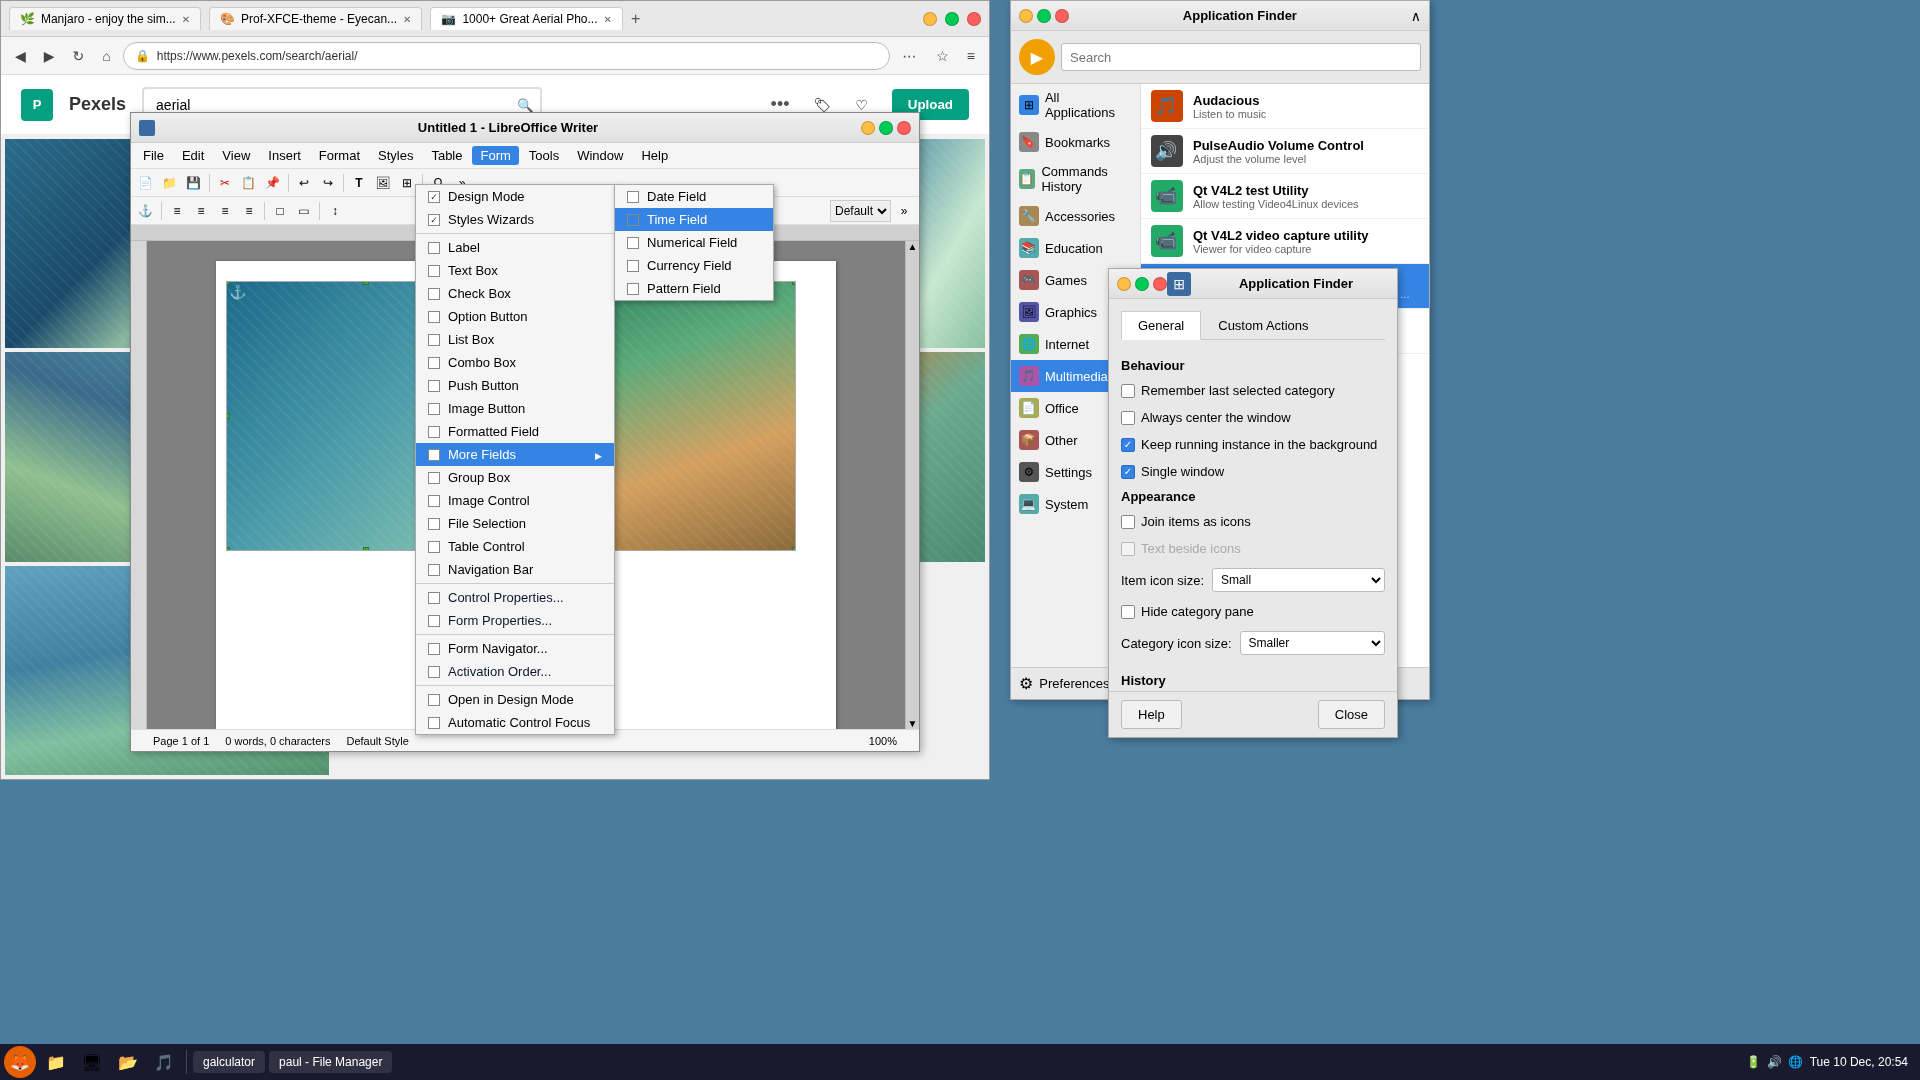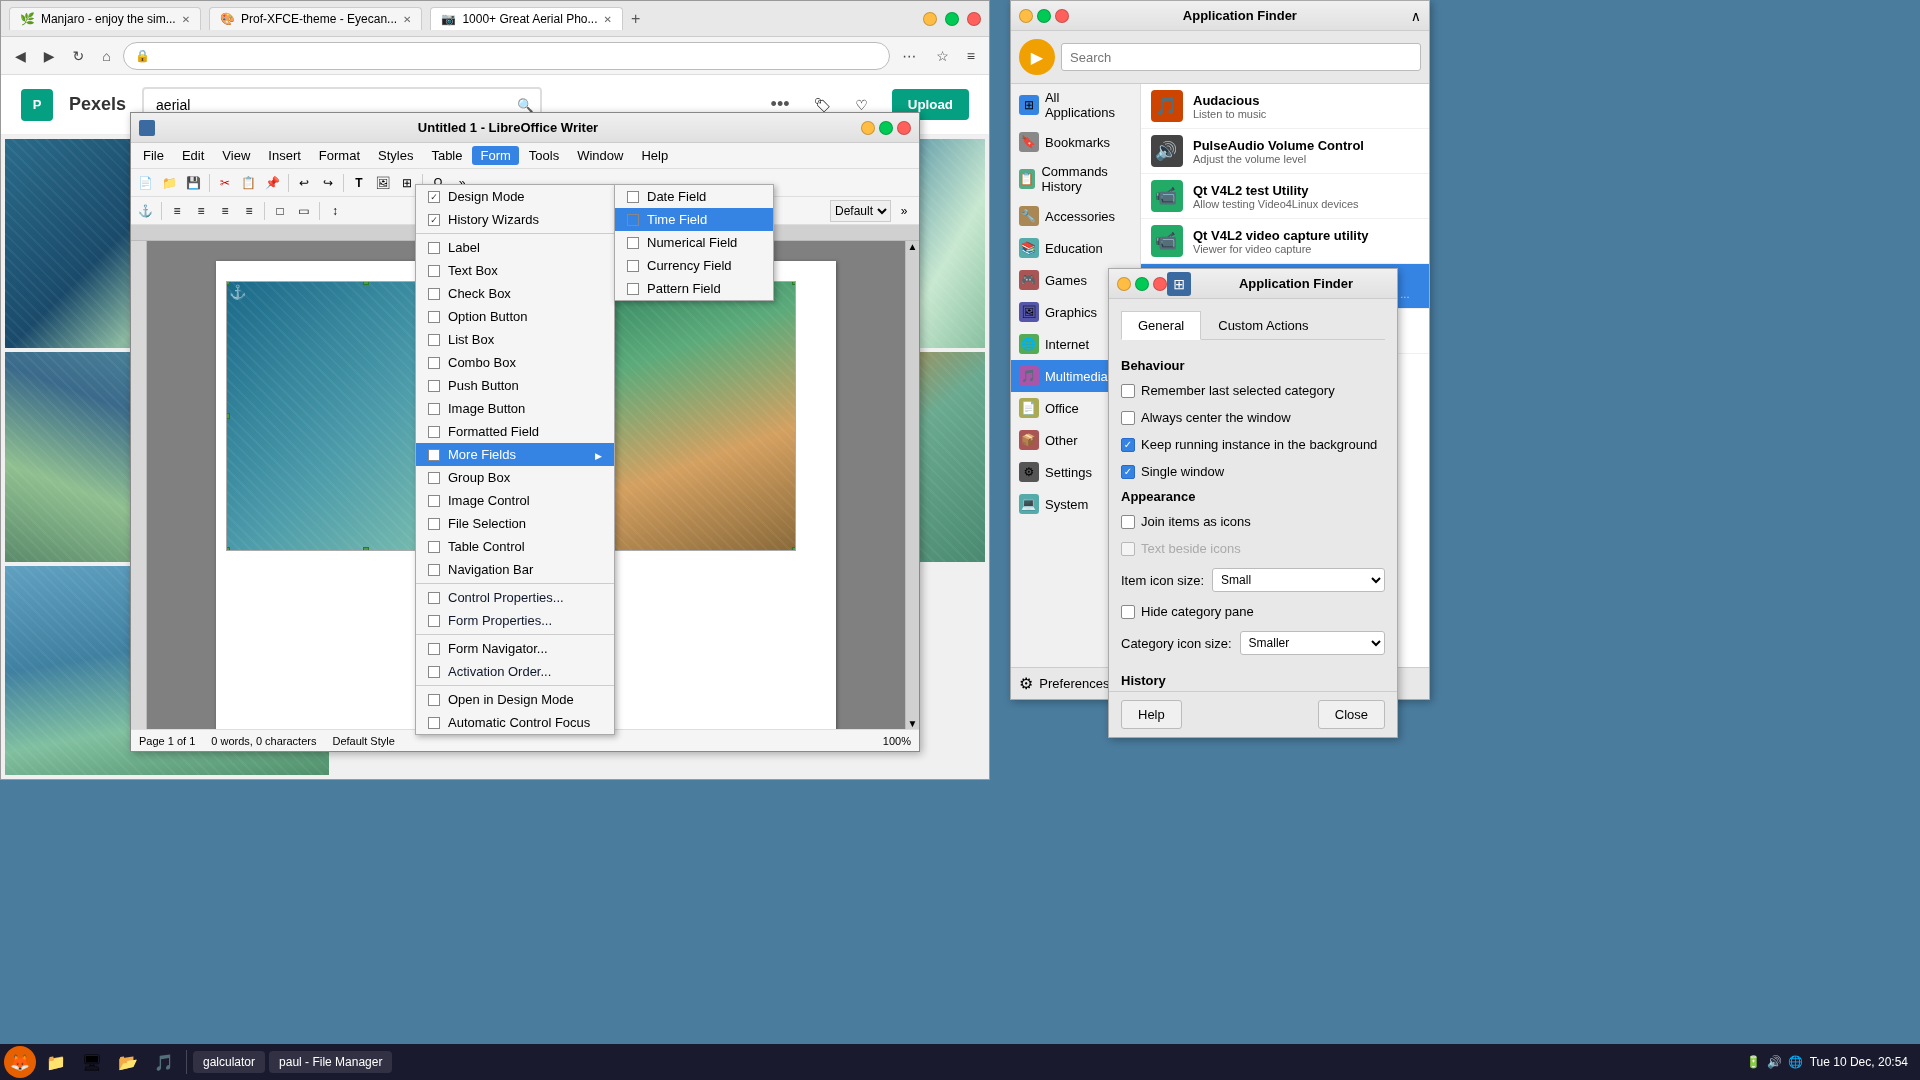--- a/index.html
+++ b/index.html
@@ -96,21 +96,21 @@
     .lo-doc-area { flex: 1; background: #808080; overflow: hidden; position: relative; display: flex; flex-direction: column; }
     .lo-doc-page { background: #fff; margin: 20px auto; width: 620px; min-height: 500px; box-shadow: 1px 1px 4px rgba(0,0,0,0.4); position: relative; }
     .doc-image { position: absolute; border: 1px solid #aaa; overflow: hidden; }
     .doc-image-1 { left: 10px; top: 20px; width: 280px; height: 270px; }
     .doc-image-2 { left: 300px; top: 20px; width: 280px; height: 270px; }
     .aerial-doc-1 { background: linear-gradient(135deg, #1a6a8a, #4a9aaa, #8ac8b0); width: 100%; height: 100%; }
     .aerial-doc-2 { background: linear-gradient(160deg, #2a7a5a, #5aaa7a, #d4a060, #8a6a3a); width: 100%; height: 100%; }
     .doc-anchor { position: absolute; top: 2px; left: 2px; font-size: 14px; color: #555; }
     .doc-handle { position: absolute; width: 6px; height: 6px; background: #4a9a4a; border: 1px solid #2a7a2a; }
     .lo-scrollbar-v { width: 14px; background: #d0d0d0; border-left: 1px solid #bbb; display: flex; flex-direction: column; align-items: center; }
-    .lo-statusbar { height: 22px; background: #f5f5f5; border-top: 1px solid #ddd; display: flex; align-items: center; padding: 0 8px; font-size: 11px; gap: 16px; }
+    .lo-statusbar { height: 22px; background: #f5f5f5; border-top: 1px solid #ddd; display: flex; align-items: center; padding: 0 22px; font-size: 11px; gap: 16px; }
 
     
     .form-menu {
       position: absolute; top: 184px; left: 415px; width: 200px;
       background: #f5f5f5; border: 1px solid #aaa; box-shadow: 2px 2px 6px rgba(0,0,0,0.3);
       z-index: 100;
     }
     .fm-item {
       display: flex; align-items: center; padding: 4px 12px; gap: 8px; cursor: pointer; font-size: 13px;
     }
@@ -265,20 +265,21 @@
       <button class="win-btn close"></button>
     </div>
   </div>
   <div class="browser-nav">
     <button class="nav-btn">◀</button>
     <button class="nav-btn">▶</button>
     <button class="nav-btn">↻</button>
     <button class="nav-btn">⌂</button>
     <div class="address-bar">
       <span style="color:#2a9a2a; font-size:12px;">🔒</span>
+      <span class="address-text">https://www.pexels.com/search/aerial/</span>
     </div>
     <div class="nav-icons">
       <button class="nav-btn">⋯</button>
       <button class="nav-btn">☆</button>
     </div>
     <button class="nav-btn">≡</button>
   </div>
   <div class="pexels-header">
     <div class="pexels-logo">P</div>
 
@@ -426,21 +427,21 @@
   </div>
 </div>
 
 <div class="form-menu">
   <div class="fm-item">
     <div class="fm-checkbox checked"></div>
     <span>Design Mode</span>
   </div>
   <div class="fm-item">
     <div class="fm-checkbox checked"></div>
-    <span>History Wizards</span>
+    <span>Styles Wizards</span>
   </div>
   <div class="fm-sep"></div>
   <div class="fm-item">
     <div class="fm-checkbox"></div>
     <span>Label</span>
   </div>
   <div class="fm-item">
     <div class="fm-checkbox"></div>
     <span>Text Box</span>
   </div>

